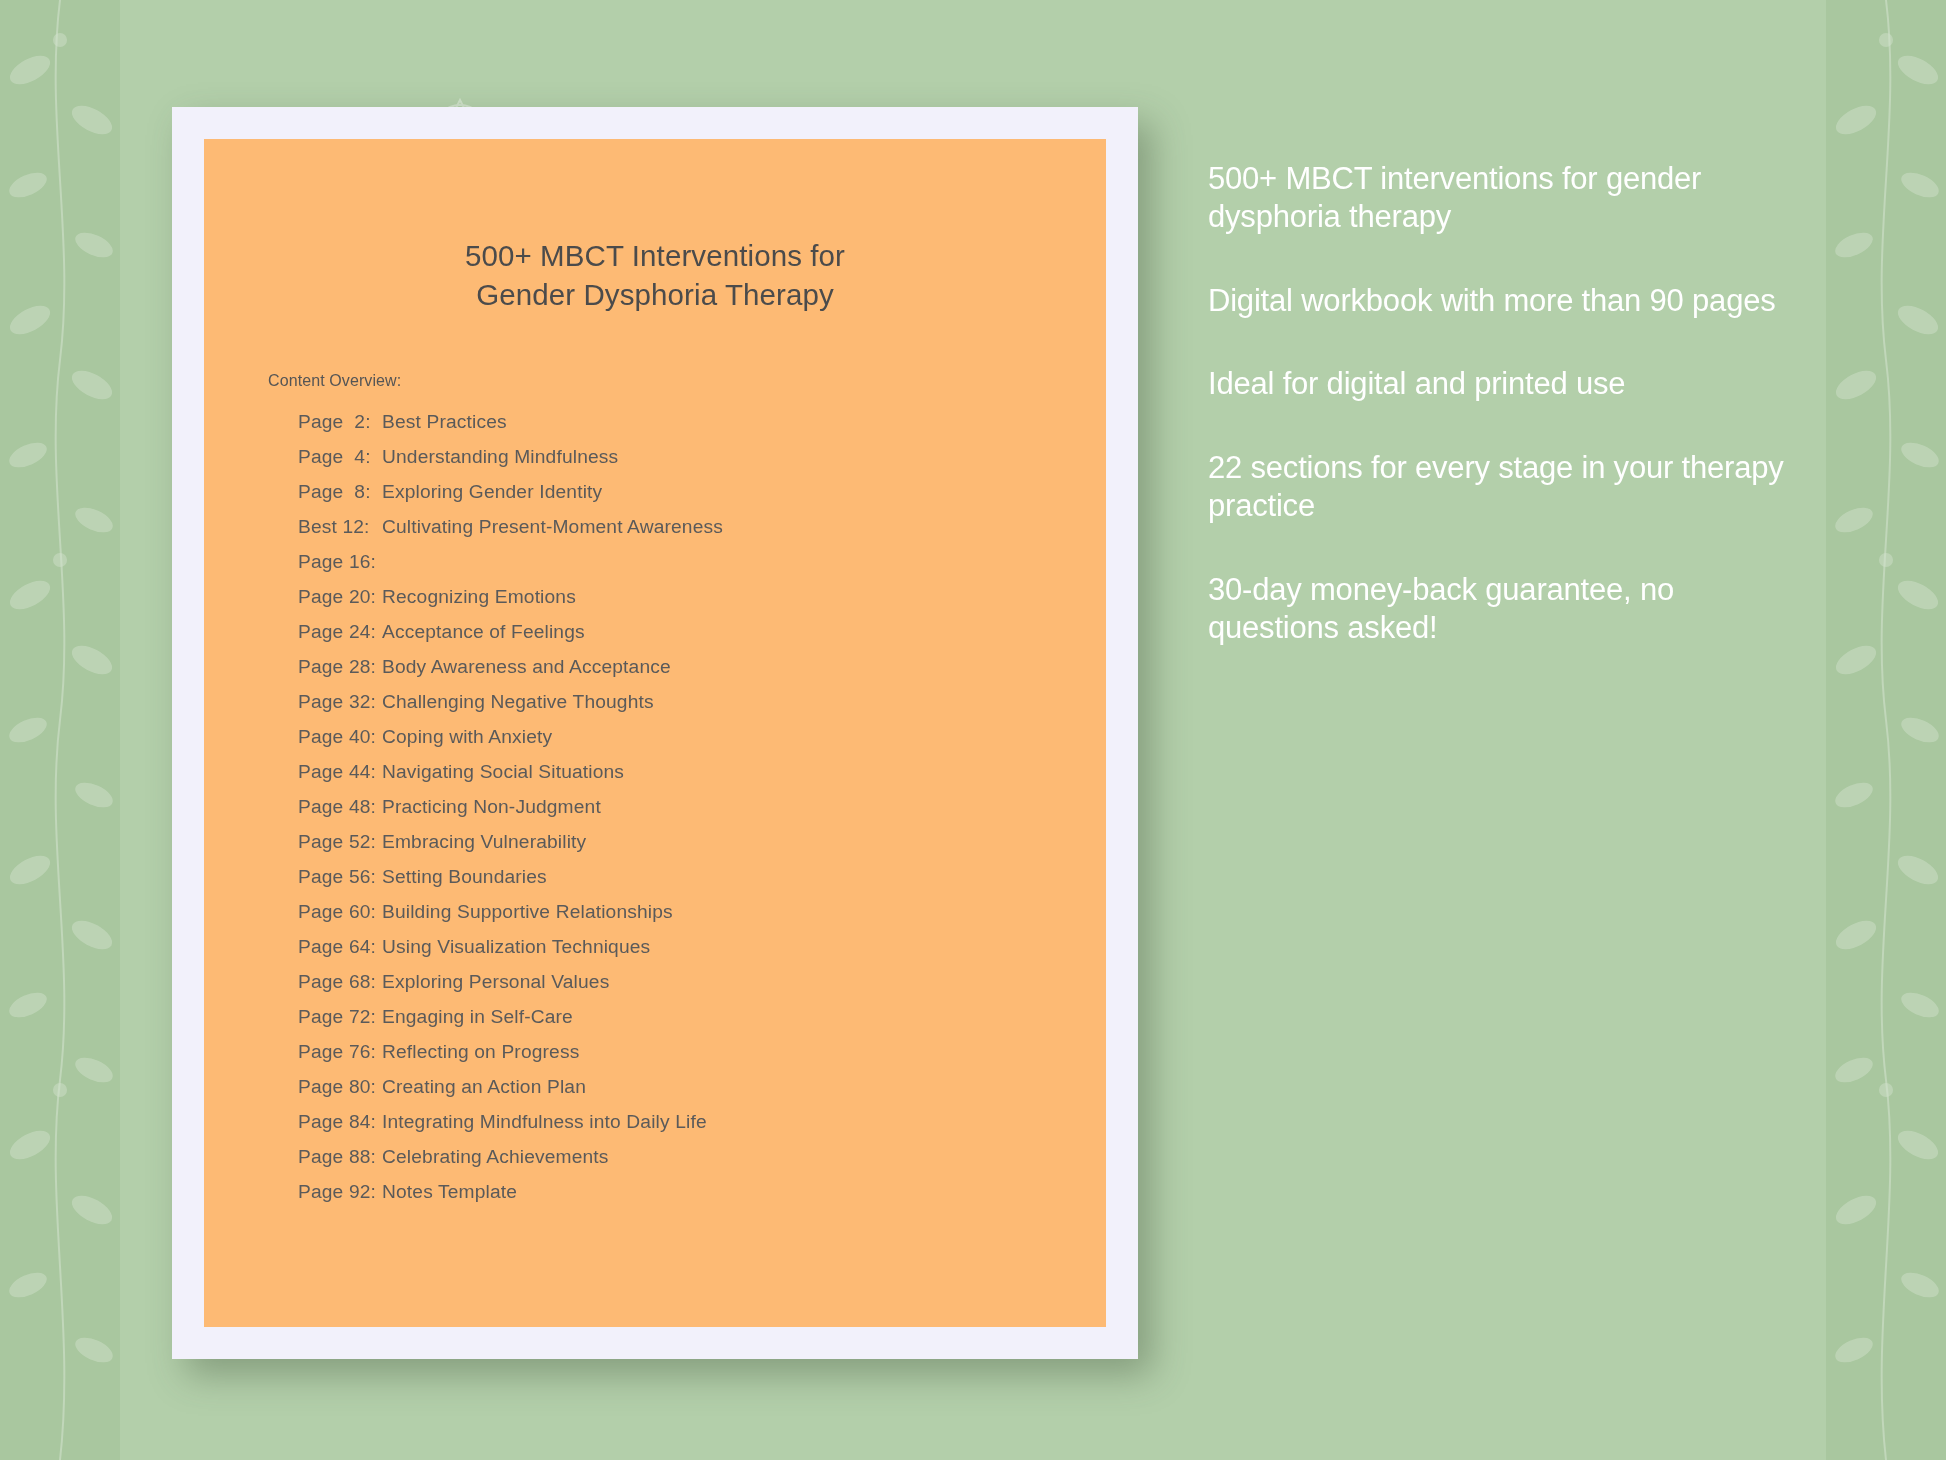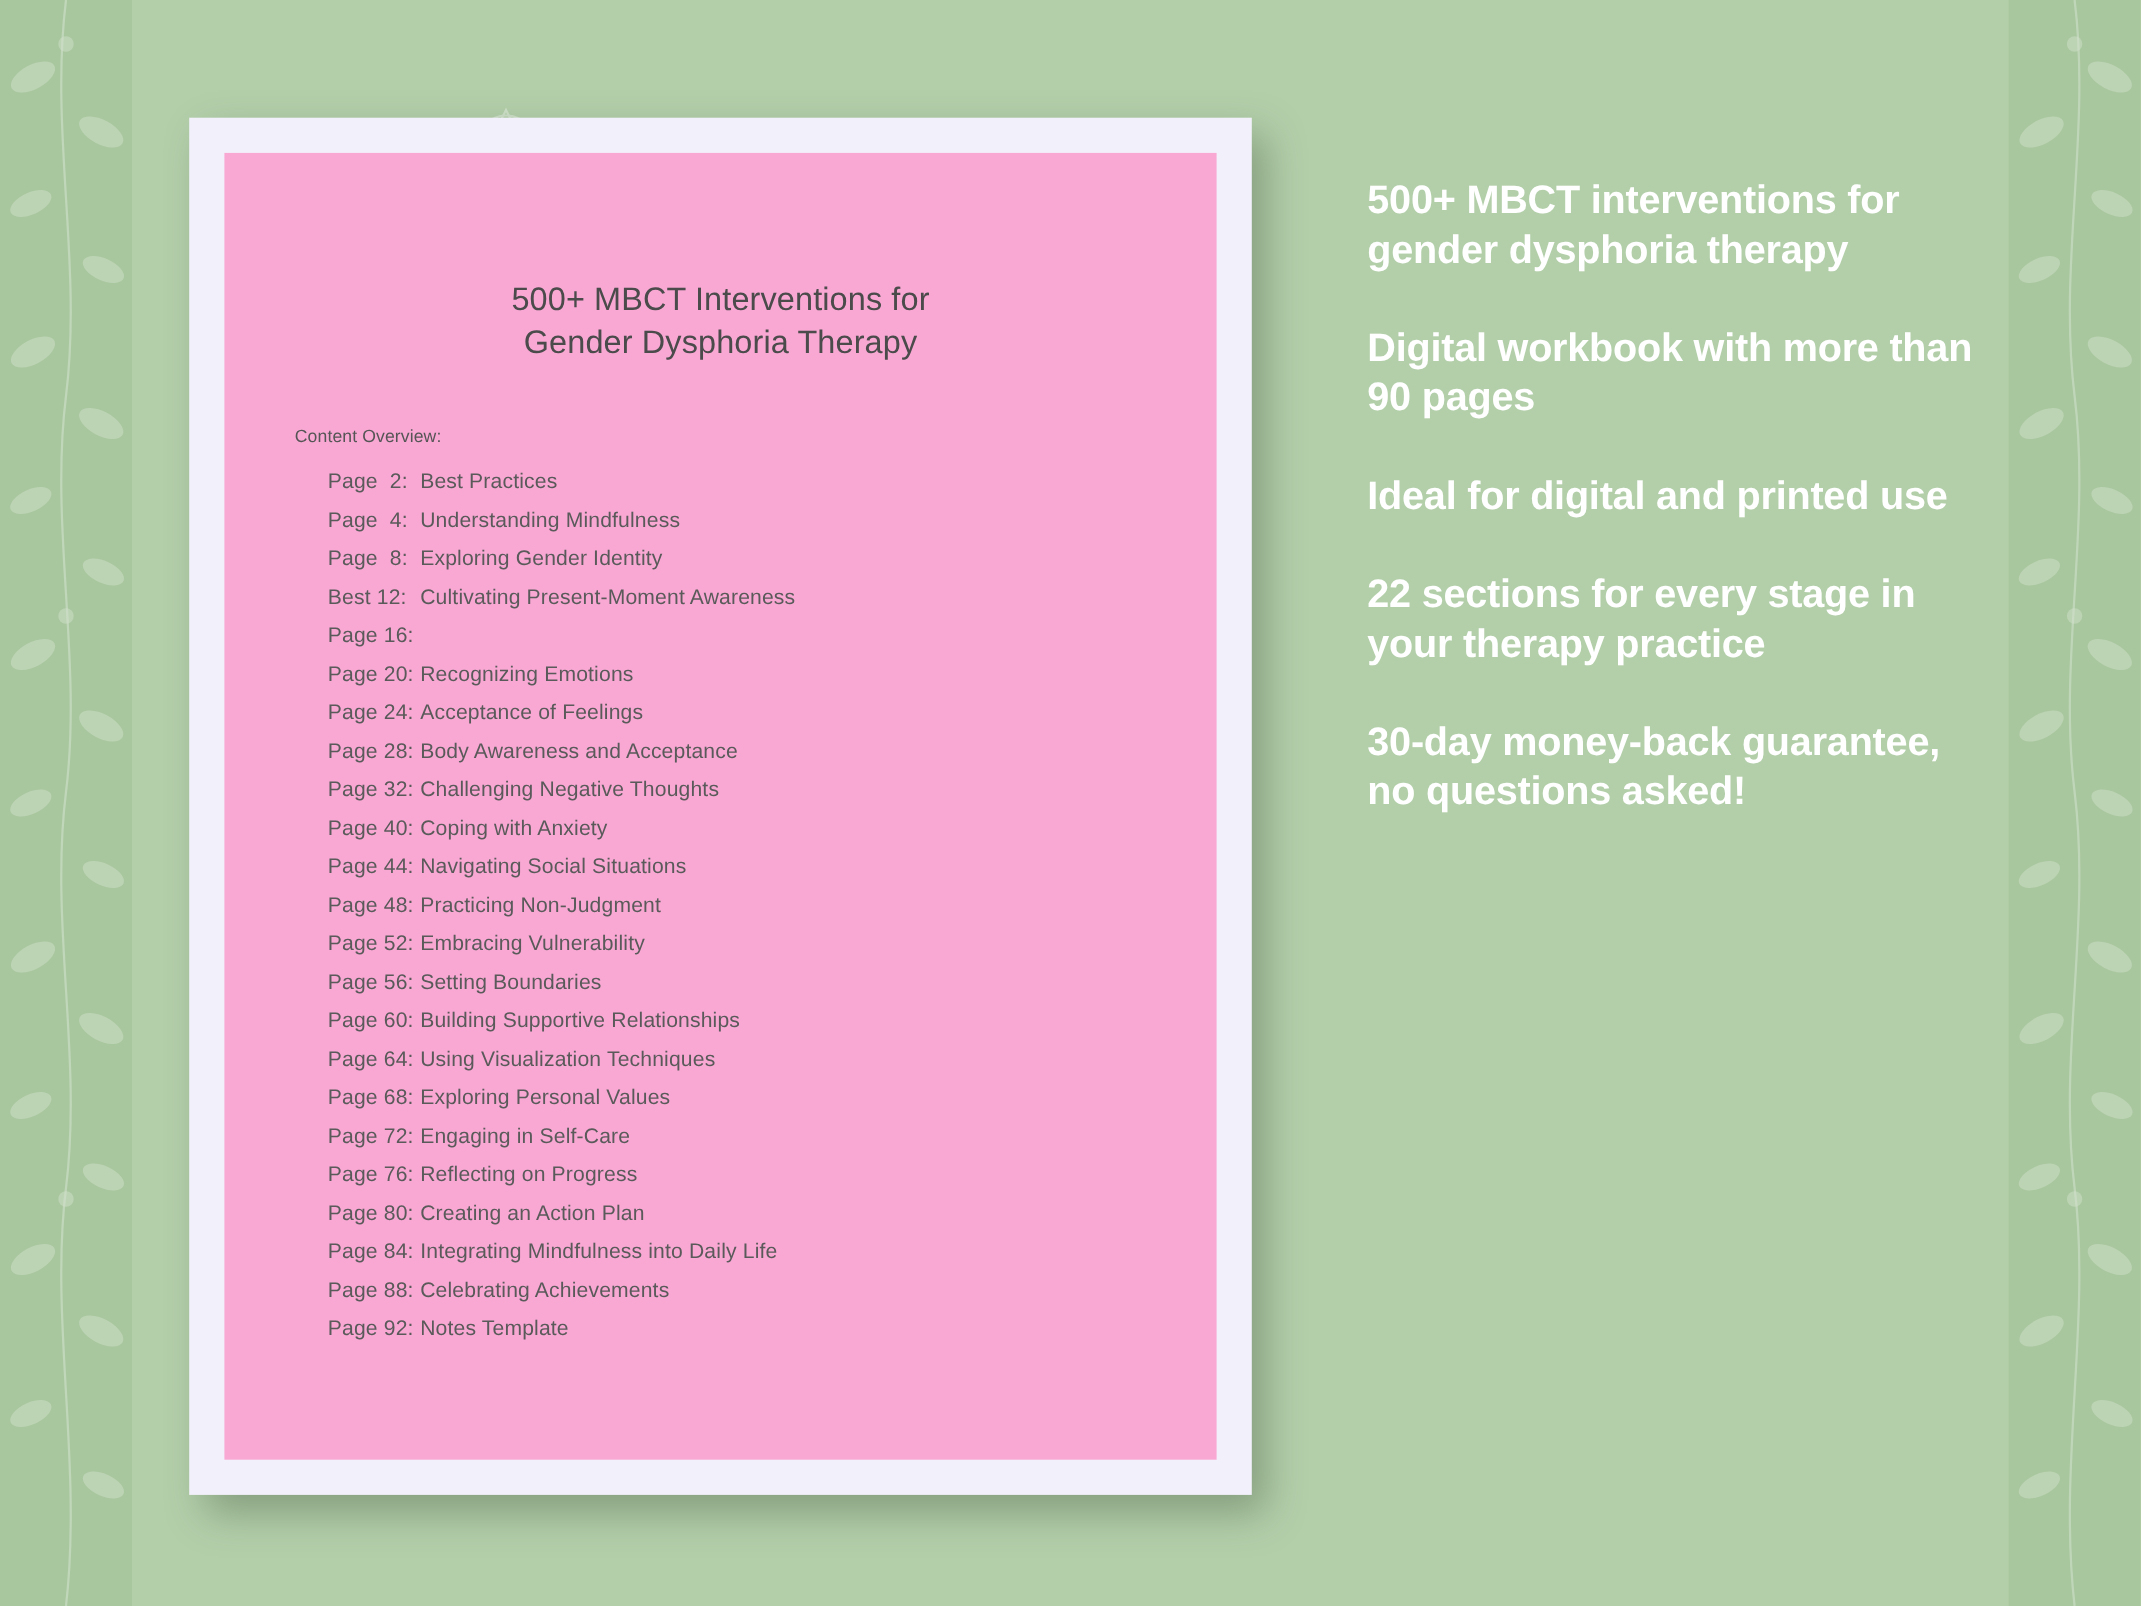--- a/index.html
+++ b/index.html
@@ -62,22 +62,22 @@
   }
   .doc-mandala.top { left: 300px; top: 96px; }
   .doc-mandala.mid-left { left: 172px; top: 620px; }
   .doc-mandala.mid-right { left: 1075px; top: 620px; }
   .doc-mandala.bottom { left: 300px; top: 1290px; }
 
   .doc-page {
     position: relative;
     width: 100%;
     height: 100%;
-    background: #f9a8d4;
-    padding: 61px 56px;
+    background: #fdba74;
+    padding: 44px 56px;
     z-index: 2;
   }
 
   .doc-title {
     text-align: center;
     color: #4b4b4b;
     font-size: 29.5px;
     line-height: 1.31;
     font-weight: 400;
     margin-top: 54px;
@@ -121,26 +121,25 @@
   
   .marketing {
     position: absolute;
     left: 1208px;
     top: 160px;
     width: 600px;
     color: #ffffff;
   }
 
   .marketing p {
-    font-size: 36px;
+    font-size: 31px;
     line-height: 1.24;
-    font-weight: 700;
+    font-weight: 400;
     margin-bottom: 45px;
     letter-spacing: -0.2px;
-    margin-left: 35px;
   }
 
   .marketing p:last-child { margin-bottom: 0; }
 </style>
 </head>
 <body>
 
 <div class="inner-field"></div>
 
 <div class="bg-border left">

